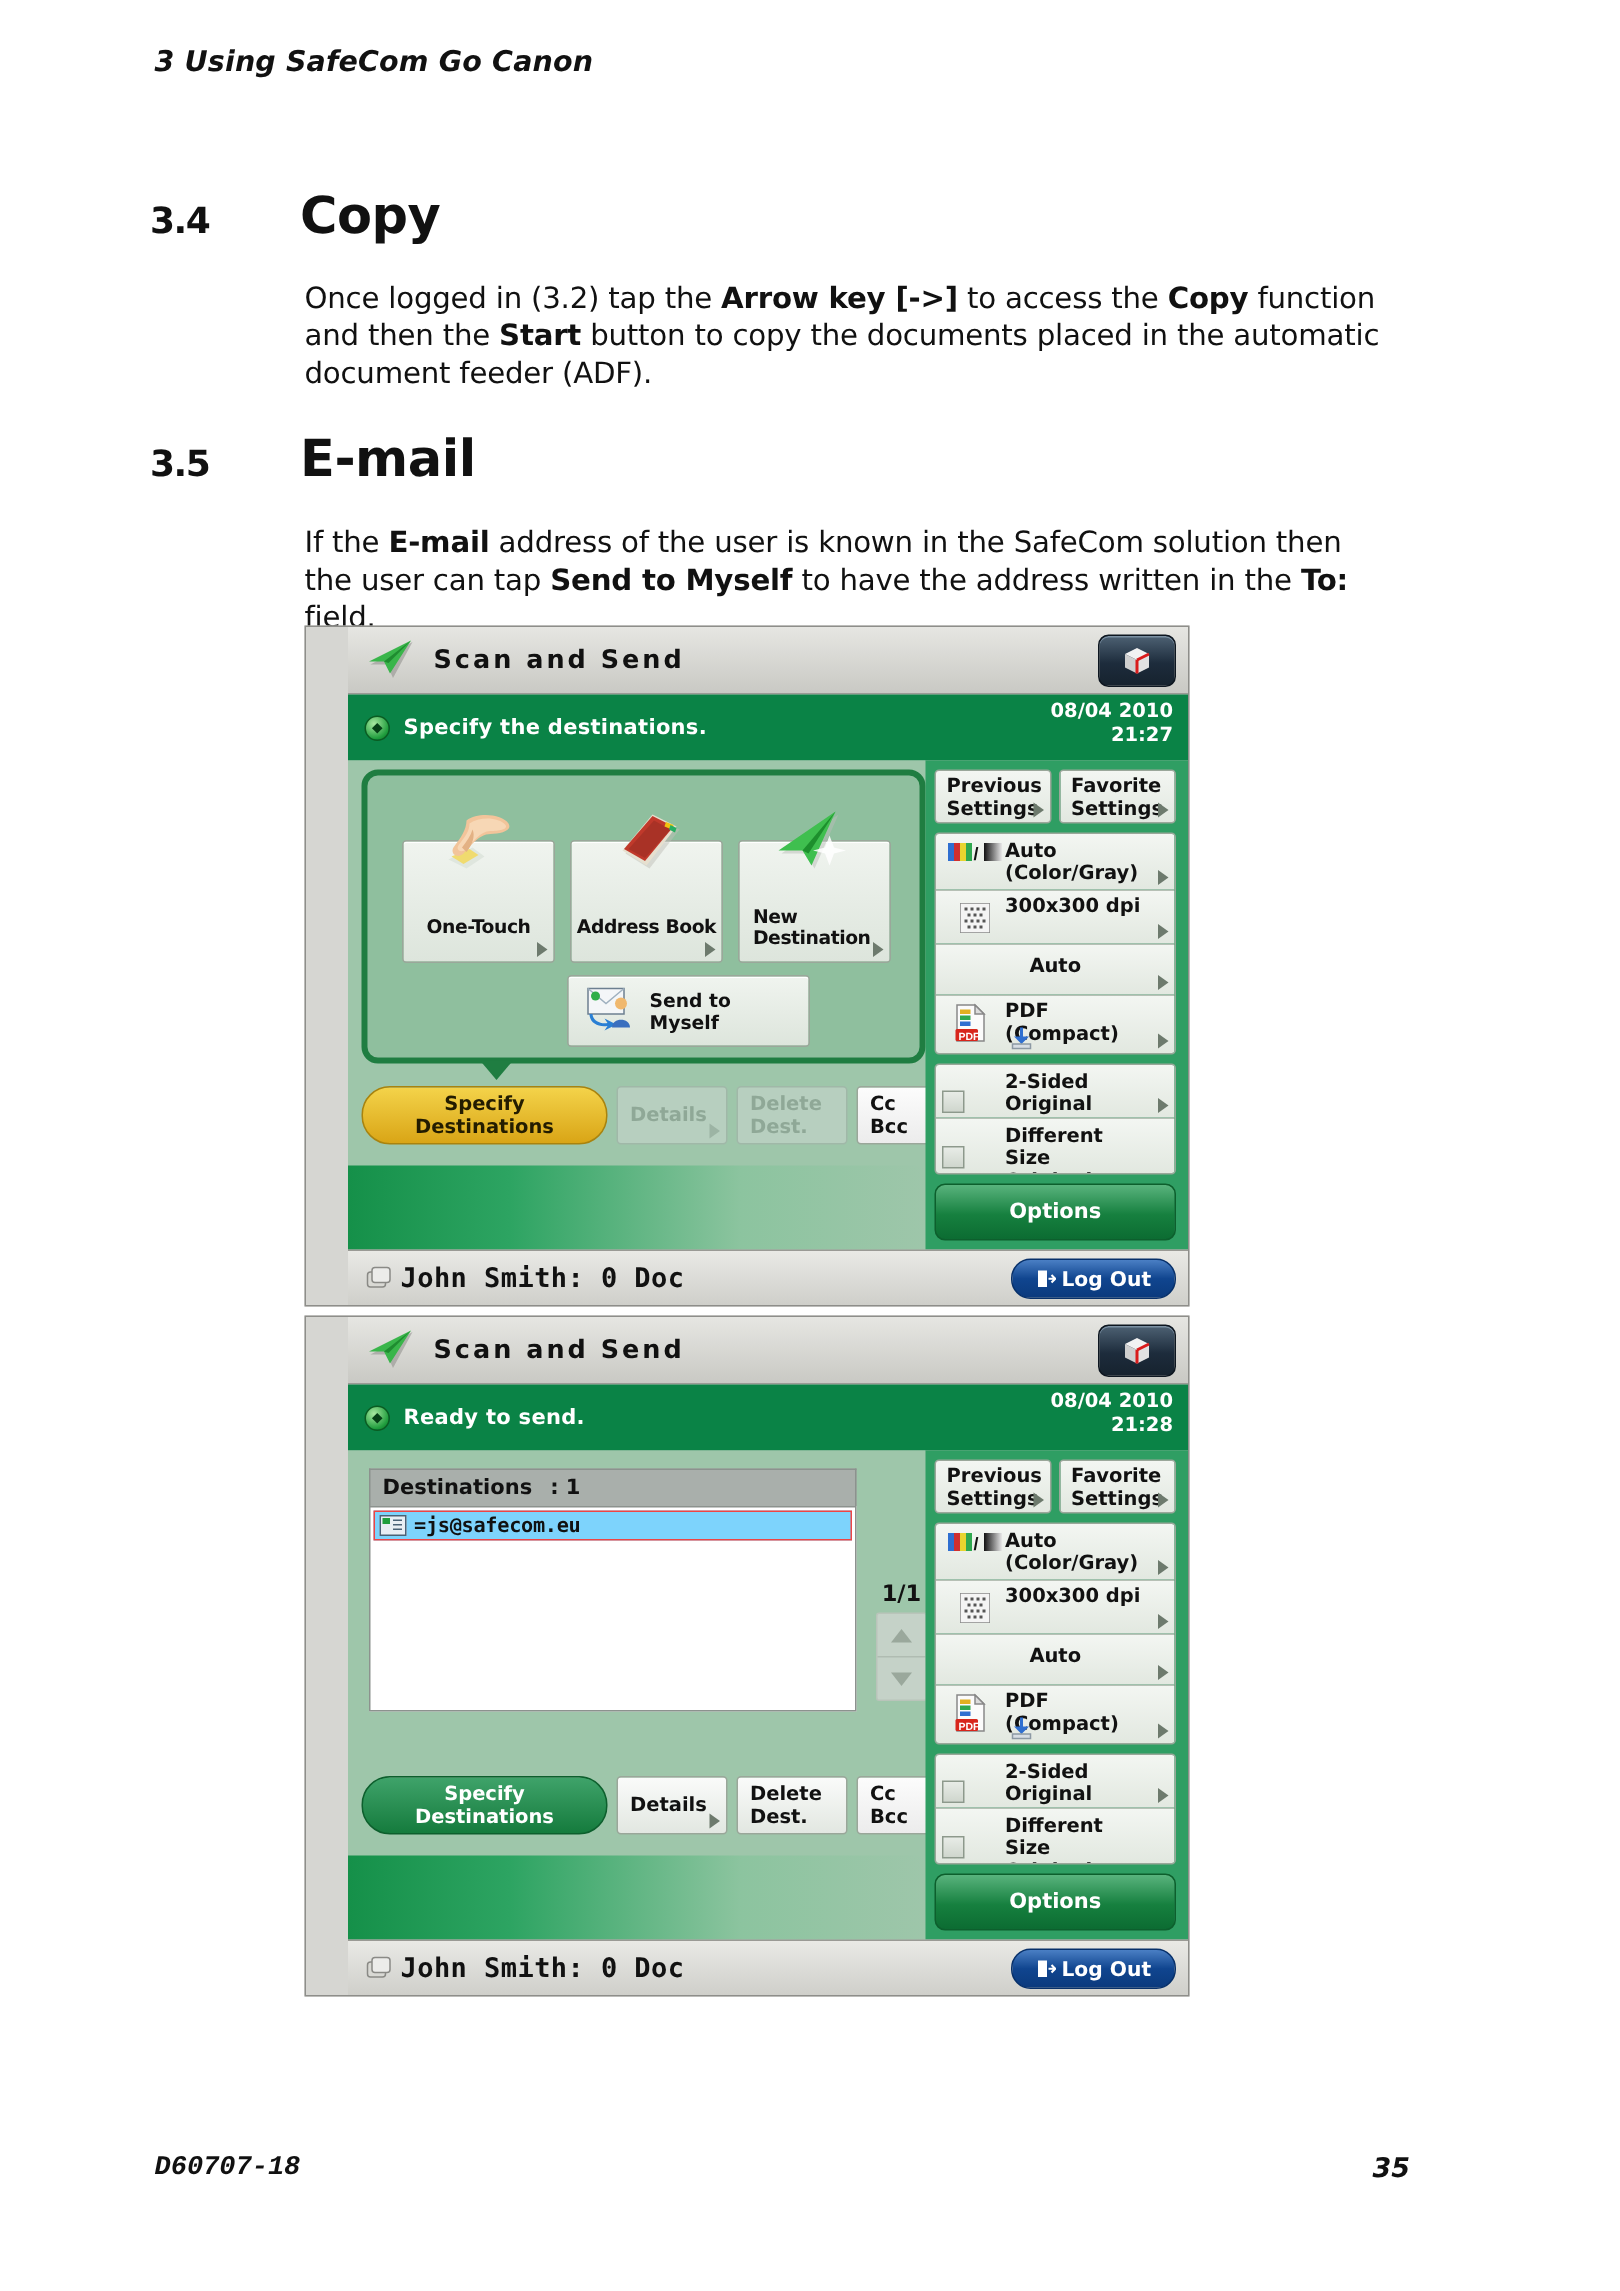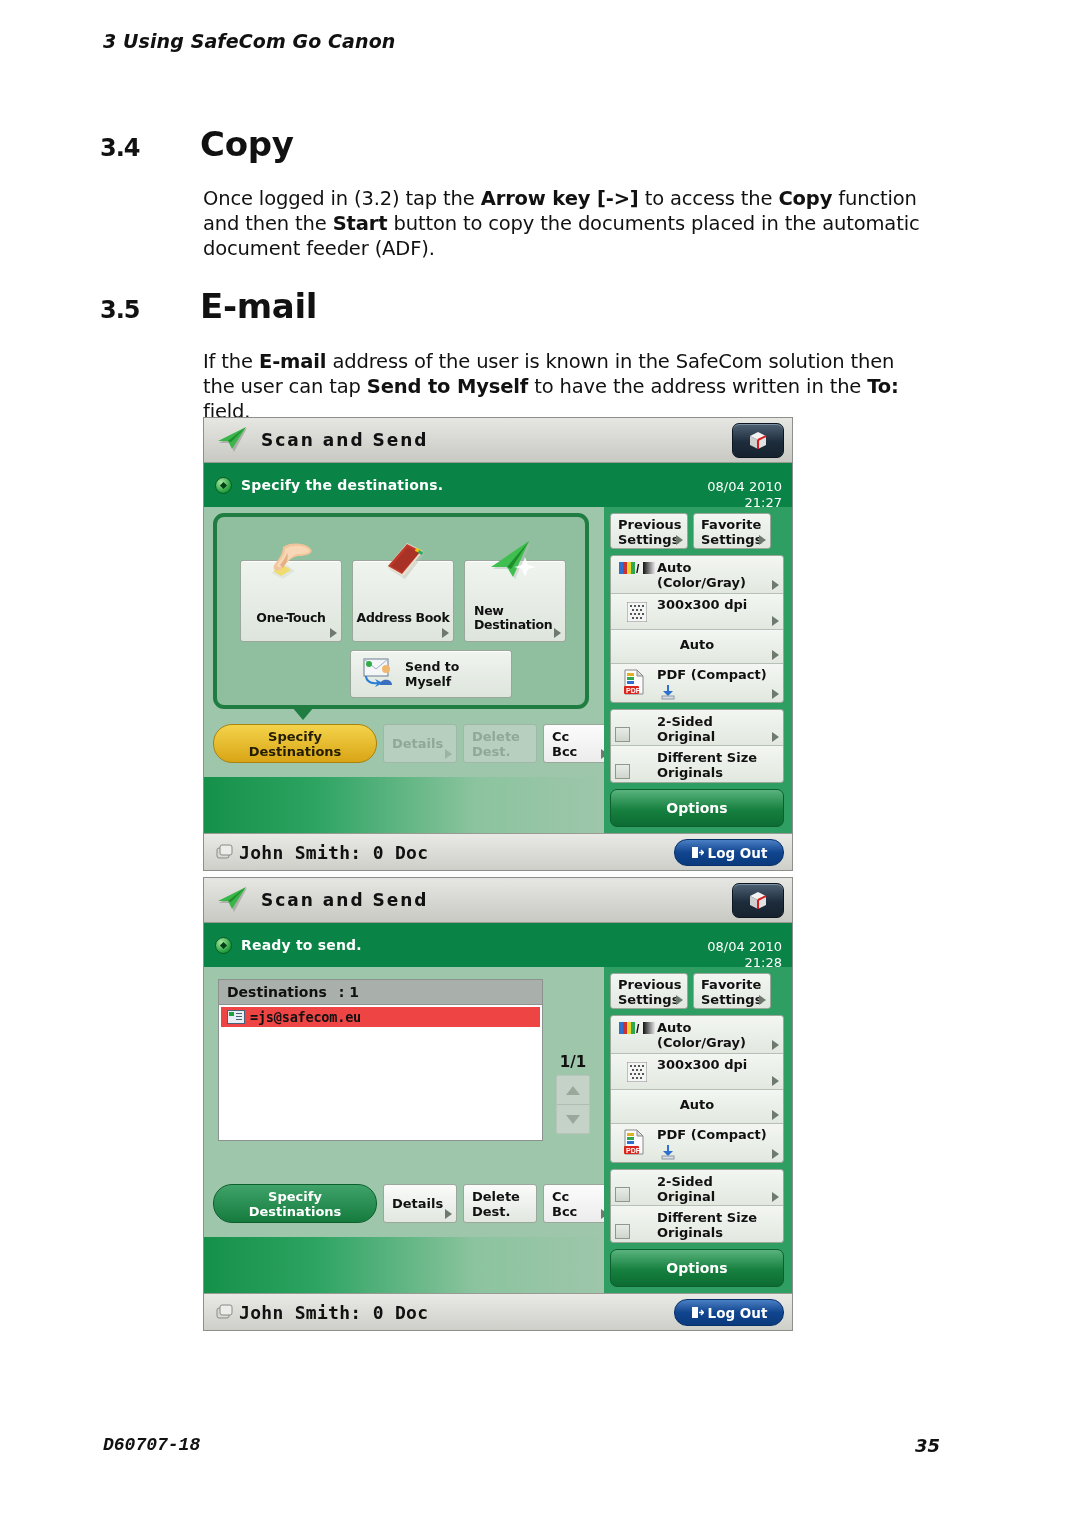--- a/index.html
+++ b/index.html
@@ -46,20 +46,21 @@
   .para b{font-weight:700;}
   #para34{top:186px;}
   #para35{top:349px;}
 
   
   .shot{
     position:absolute;left:203px;width:590px;
     background:#d6d6d2;border:1px solid #8e8e8a;
     box-sizing:border-box;
     font-family:"DejaVu Sans Mono","Liberation Mono",monospace;
+    padding-left:28px;
   }
   #shot1{top:417px;}
   #shot2{top:877px;}
 
   .titlebar{
     height:44px;background:linear-gradient(#e6e6e2,#c9c9c4);
     display:flex;align-items:center;position:relative;
     border-bottom:1px solid #9a9a95;
   }
   .plane-ico{margin-left:13px;width:34px;height:28px;position:relative;}
@@ -80,22 +81,22 @@
     display:flex;align-items:center;
   }
   .st-dot{
     margin-left:11px;width:15px;height:15px;border-radius:50%;
     background:radial-gradient(circle at 35% 30%,#a8e8a0,#1e9c3c 70%,#0c6b26);
     border:1px solid #0a5c22;display:flex;align-items:center;justify-content:center;
   }
   .st-dot i{display:block;width:5px;height:5px;background:#063f16;transform:rotate(45deg);}
   .st-text{margin-left:9px;font-size:14px;letter-spacing:.2px;
     font-family:"DejaVu Sans","Liberation Sans",sans-serif;font-weight:600;}
-  .st-time{position:absolute;right:10px;top:16px;text-align:right;font-size:13px;line-height:16px;
-    font-family:"DejaVu Sans","Liberation Sans",sans-serif;font-weight:400;}
+  .st-time{position:absolute;right:10px;top:4px;text-align:right;font-size:13px;line-height:16px;
+    font-family:"DejaVu Sans","Liberation Sans",sans-serif;font-weight:700;}
 
   .body-area{display:flex;background:#9ec6aa;height:326px;}
   .left-col{width:400px;position:relative;
     background:linear-gradient(#9ec6aa,#9ec6aa);}
   .right-col{flex:1;background:#2f9e63;position:relative;padding:6px 8px 0 6px;}
 
   
   .group-box{
     position:absolute;left:9px;top:6px;width:376px;height:196px;
     border:4px solid #1f7d41;border-radius:11px;
@@ -217,22 +218,22 @@
     display:flex;align-items:center;box-sizing:border-box;
   }
   .dest-head .h1{margin-left:8px;font-size:14px;font-weight:700;color:#111;
     font-family:"DejaVu Sans","Liberation Sans",sans-serif;}
   .dest-head .h2{margin-left:12px;font-size:14px;font-weight:700;color:#111;
     font-family:"DejaVu Sans","Liberation Sans",sans-serif;}
   .dest-list{
     height:137px;background:#fff;border:1px solid #8c928e;box-sizing:border-box;padding:2px;
   }
   .dest-item{
-    height:20px;background:#ef4444;display:flex;align-items:center;
-    border:3px solid #ef4444;box-sizing:border-box;text-align:center;
+    height:20px;background:#7dd3fc;display:flex;align-items:center;
+    border:1px solid #ef4444;box-sizing:border-box;text-align:center;
   }
   .dest-item .mailico{margin-left:3px;width:16px;height:12px;background:#e8eef4;
     border:1px solid #4a6277;position:relative;}
   .dest-item .mailico:after{content:"";position:absolute;left:1px;top:1px;width:5px;height:4px;background:#1f9e3c;}
   .dest-item .mailico:before{content:"";position:absolute;left:8px;top:2px;width:6px;height:1px;
     background:#4a6277;box-shadow:0 3px 0 #4a6277,0 6px 0 #4a6277;}
   .dest-item .addr{margin-left:5px;font-size:13.5px;font-weight:700;color:#111;letter-spacing:-.2px;
     font-family:"DejaVu Sans Mono","Liberation Mono",monospace;}
   .pager{position:absolute;left:352px;top:86px;width:34px;text-align:center;}
   .pager .pg{font-size:15px;font-weight:700;color:#111;

